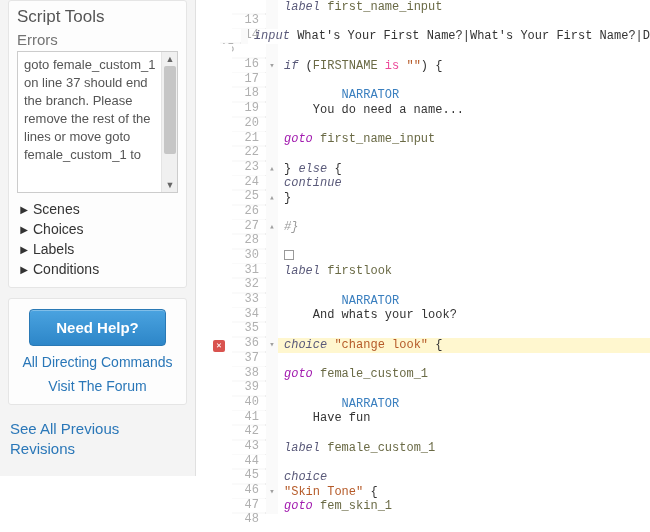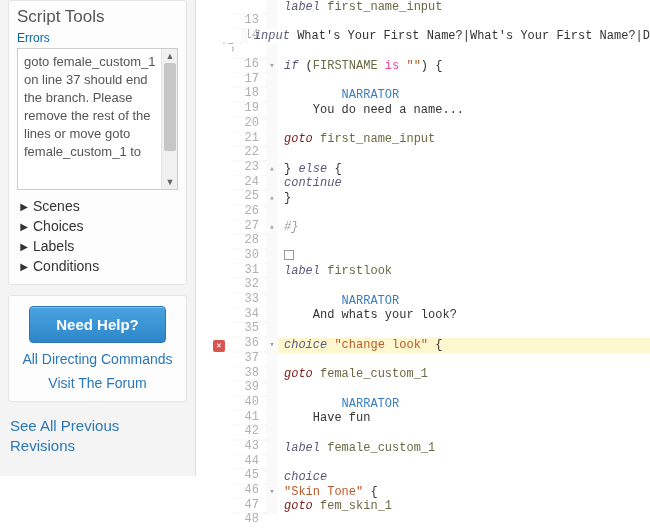--- a/index.html
+++ b/index.html
@@ -1,20 +1,20 @@
 <!DOCTYPE html>
 <html><head>
 <meta charset="utf-8">
 <style>
   * { box-sizing: border-box; margin: 0; padding: 0; }
   body { font-family: "Segoe UI", Arial, sans-serif; font-size: 13px; background: #fff; width: 650px; height: 532px; overflow: hidden; position: relative; }
   .sidebar { position: absolute; left: 0; top: 0; width: 196px; height: 476px; background: #f4f4f4; border-right: 1px solid #e0e0e0; padding: 0 8px; }
   .panel { background: #fdfdfd; border: 1px solid #e5e5e5; border-radius: 3px; margin-bottom: 10px; padding: 6px 8px 8px 8px; }
   .panel-title { font-size: 17px; color: #555; font-weight: 500; padding-bottom: 2px; }
-  .subhead { font-size: 12px; color: #0369a1; margin: 2px 0 3px 0; }
+  .subhead { font-size: 15px; color: #737373; margin: 2px 0 3px 0; }
   .errbox-wrap { position: relative; border: 1px solid #ccc; background: #fff; height: 142px; margin-bottom: 6px; }
   .errbox { color: #555; font-size: 13px; line-height: 18px; padding: 4px 18px 4px 6px; height: 100%; overflow: hidden; }
   .scroll-track { position: absolute; right: 0; top: 0; width: 16px; height: 100%; background: #f0f0f0; border-left: 1px solid #e4e4e4; }
   .scroll-arrow { position: absolute; left: 0; width: 16px; height: 14px; text-align: center; font-size: 9px; color: #666; line-height: 14px; }
   .scroll-arrow.up { top: 0; }
   .scroll-arrow.down { bottom: 0; }
   .scroll-thumb { position: absolute; left: 2px; top: 14px; width: 12px; height: 88px; background: #c6c6c6; border-radius: 2px; }
   .tree-row { display: flex; align-items: center; padding: 2px 0; font-size: 14px; color: #333; cursor: pointer; }
   .tree-icon { display: inline-block; width: 14px; text-align: center; color: #333; font-size: 10px; margin-right: 2px; }
   .help-panel { text-align: center; padding: 10px 8px; }
@@ -23,21 +23,21 @@
   .revision-link { color: #2a77b8; font-size: 15px; line-height: 20px; cursor: pointer; padding: 4px 2px; display: inline-block; }
   .editor { position: absolute; left: 206px; top: 0; width: 444px; height: 532px; background: #fff; font-family: Consolas, "Courier New", monospace; font-size: 12px; }
   .code-row { display: flex; height: 14.7px; line-height: 14.7px; white-space: pre; }
   .breakcol { width: 26px; text-align: center; background: #fff; }
   .err-badge { display: inline-block; width: 12px; height: 12px; background: #d9534f; color: #fff; font-size: 9px; border-radius: 2px; line-height: 12px; text-align: center; margin-top: 1px; }
   .gutter { width: 34px; text-align: right; color: #b0b0b0; padding-right: 6px; background: #fafafa; border-right: 1px solid #eee; margin-top: 13px; }
   .foldcol { width: 12px; text-align: center; color: #a0a0a0; font-size: 9px; background: #fafafa; }
   .codecell { padding-left: 6px; flex: 1; color: #333; }
   .hl { background: #fff7cf; }
   .kw-cmd { color: #5a5a7a; font-style: italic; }
-  .kw-goto { color: #7f1d1d; font-style: italic; }
+  .kw-goto { color: #a21caf; font-style: italic; }
   .char { color: #3a7fbf; }
   .str { color: #b55a28; }
   .name { color: #6a6a45; text-align: center; }
   .comment { color: #9a9a9a; font-style: italic; }
   .op { color: #ec4899; }
   .checkbox-glyph { display:inline-block; width:10px; height:10px; border:1px solid #999; background:#fff; }
 </style>
 </head>
 <body>
 

